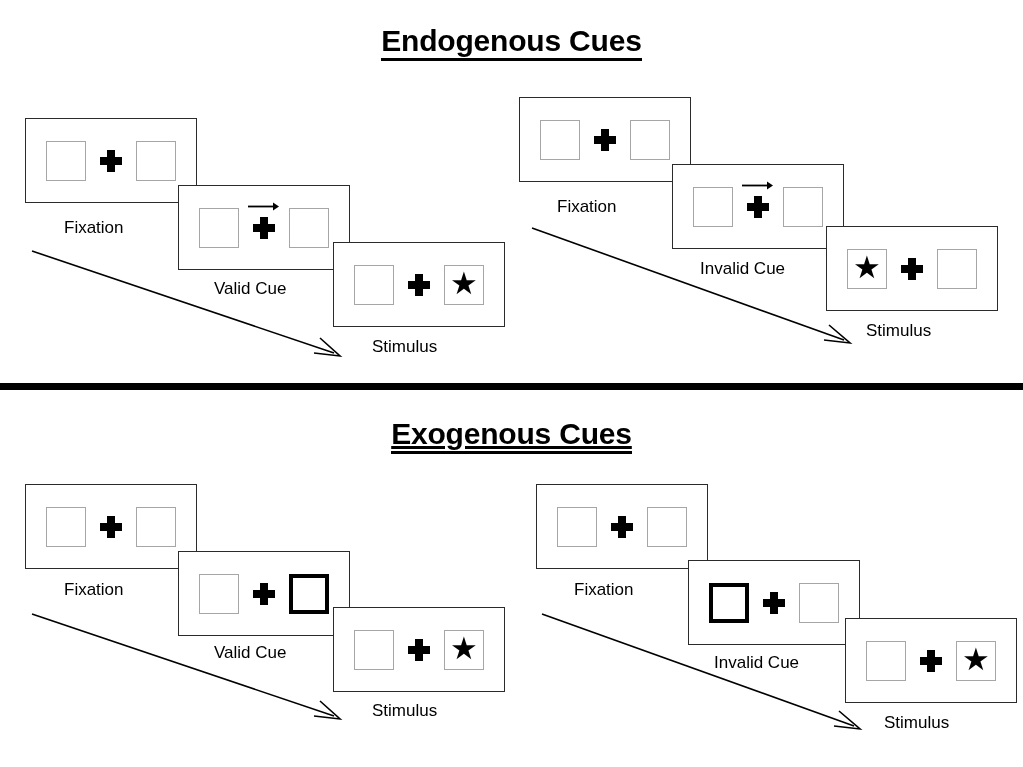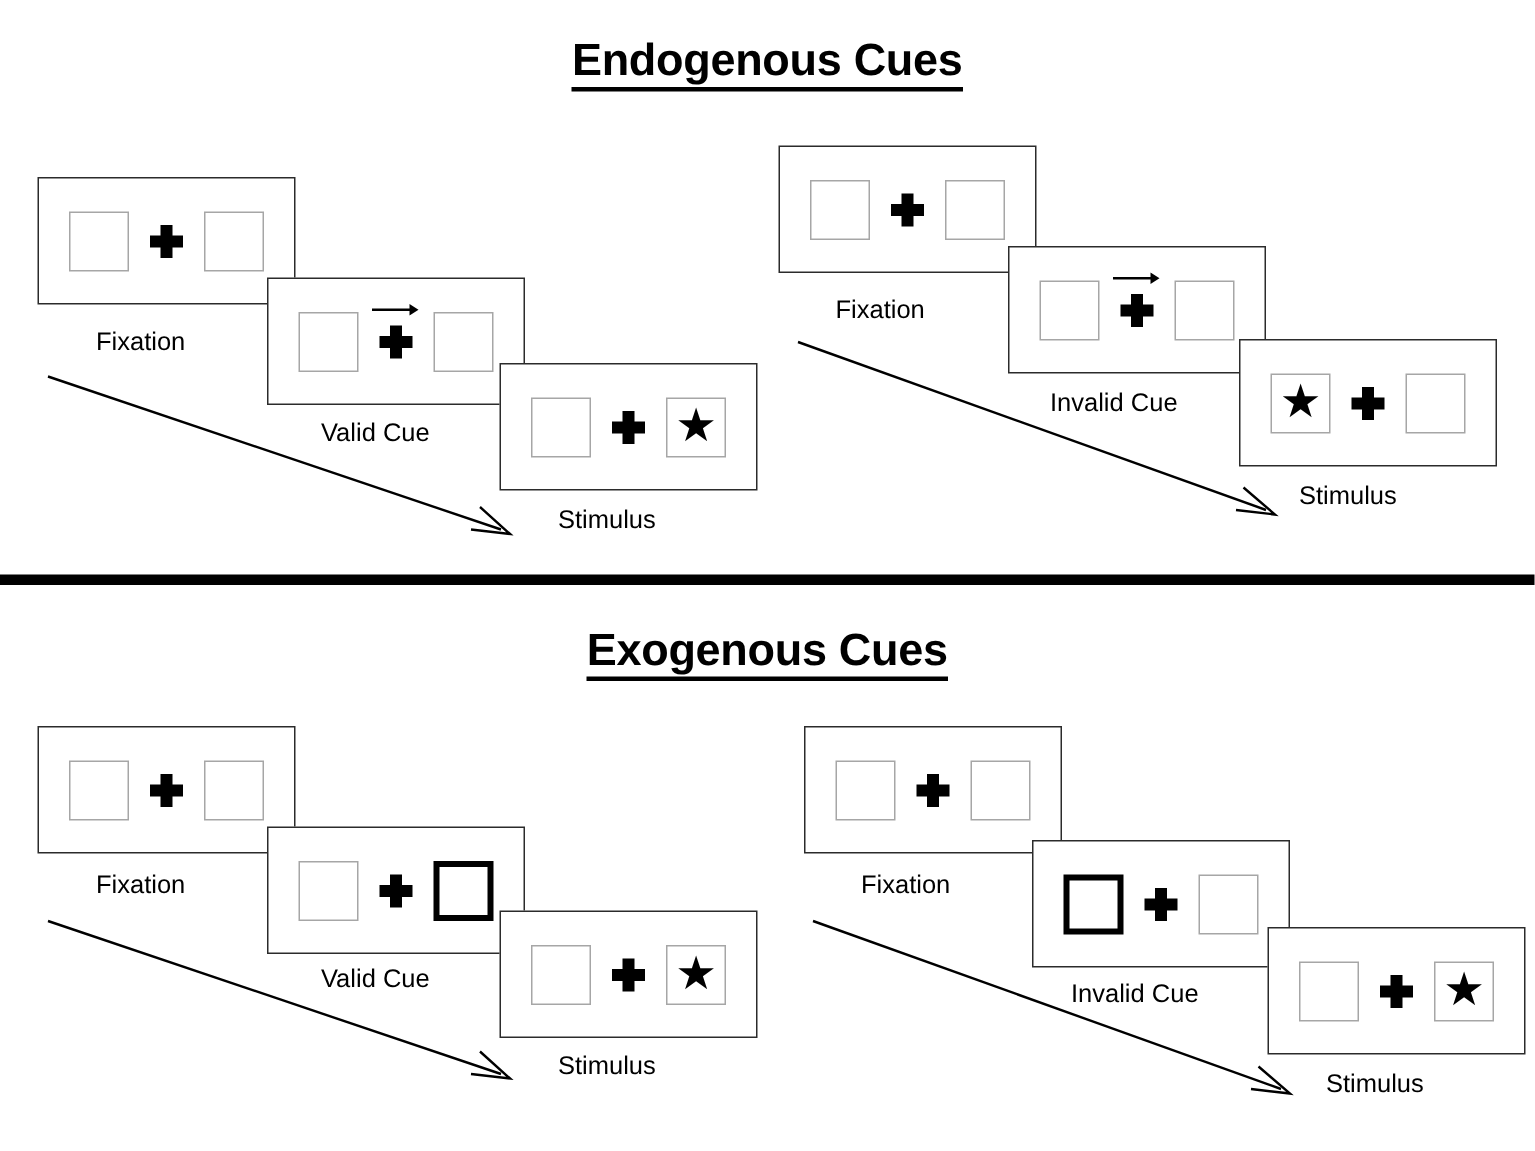--- a/index.html
+++ b/index.html
@@ -211,21 +211,21 @@
 </div>
 <div class="caption" style="left:866px; top:321px;">Stimulus</div>
 
 <svg class="flow-arrow" style="left:528px; top:222px;" width="330" height="130" viewBox="0 0 330 130">
   <line x1="4" y1="6" x2="316" y2="118" stroke="#000" stroke-width="1.6"></line>
   <path d="M301 103 L322 121 L296 118" fill="none" stroke="#000" stroke-width="1.6"></path>
 </svg>
 
 <div class="divider" style="top:383px;"></div>
 
-<div class="section-title" style="top:417px;">
+<div class="section-title" style="top:417px;text-decoration:underline;">
   <span>Exogenous Cues</span>
 </div>
 
 <div class="frame" style="left:25px; top:484px; width:172px; height:85px;">
   <div class="frame-inner">
     <div class="sq"></div>
     <div class="plus"></div>
     <div class="sq"></div>
   </div>
 </div>

